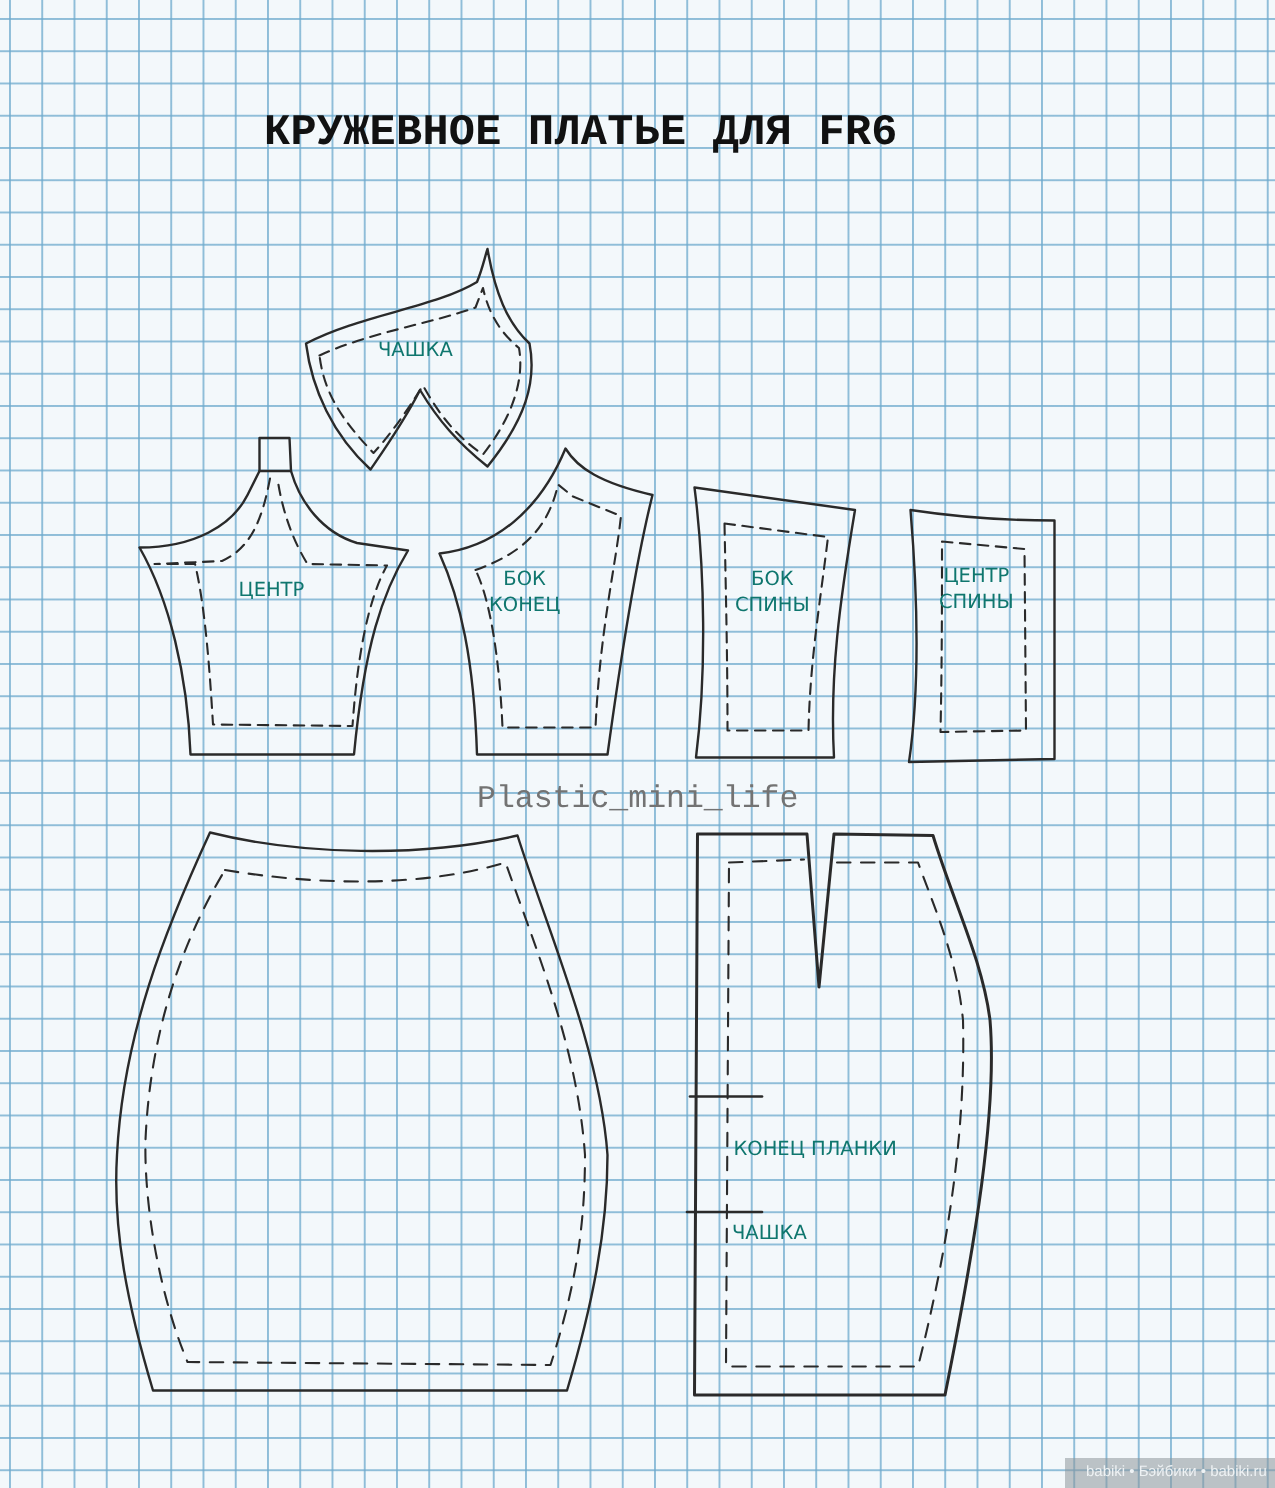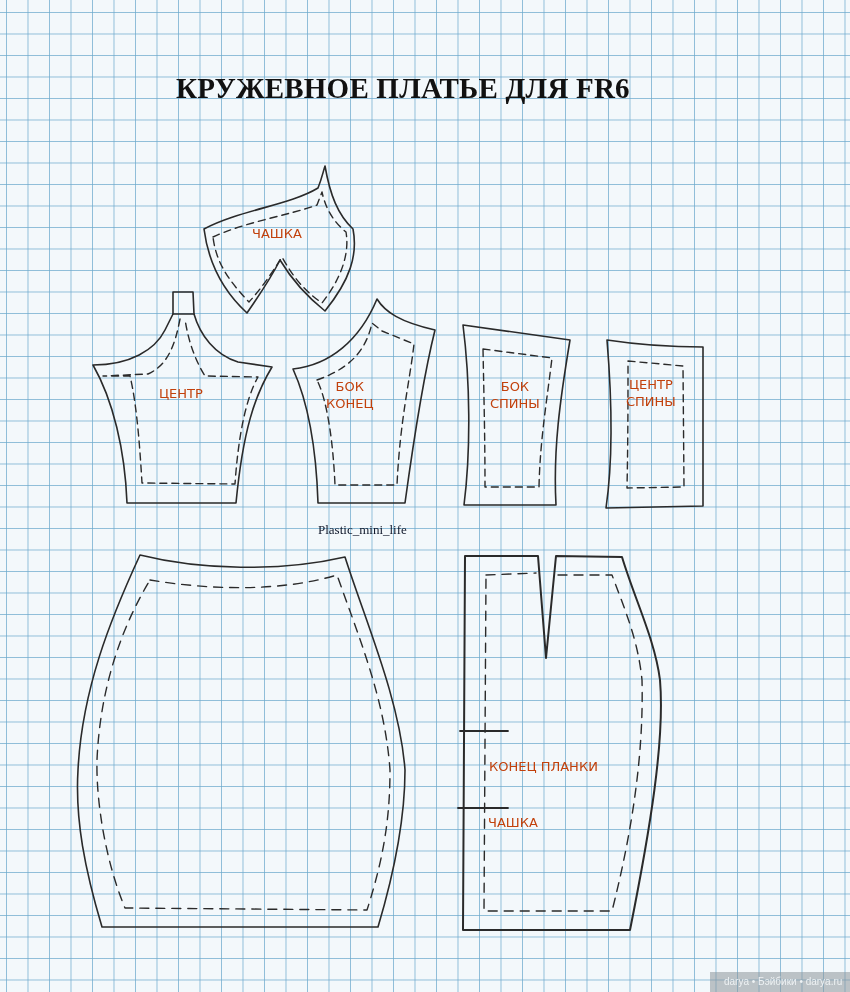--- a/index.html
+++ b/index.html
@@ -8,33 +8,33 @@
       background-color:#f3f8fb;
       background-image:
         linear-gradient(to right, rgba(110,170,205,0.75) 1.3px, transparent 1.3px),
         linear-gradient(to bottom, rgba(110,170,205,0.75) 1.3px, transparent 1.3px);
       background-size:21.5px 21.5px;
       background-position:6px 12px;
       font-family:"DejaVu Sans", sans-serif;
     }
     .title {
       position:absolute; left:176px; top:72px;
-      font-family:Liberation Serif, serif; font-weight:bold;
+      font-family:Liberation Mono, monospace; font-weight:bold;
       font-size:29px; letter-spacing:0.2px; color:#111;
       white-space:nowrap;
     }
     svg.patterns { position:absolute; left:0; top:0; }
     .lbl {
       position:absolute; font-family:"DejaVu Sans", sans-serif;
-      font-size:13px; color:#c2410c; text-align:center; line-height:17px;
+      font-size:13px; color:#0f766e; text-align:center; line-height:17px;
       white-space:nowrap;
     }
     .author {
       position:absolute; left:318px; top:522px;
-      font-family:Liberation Serif, serif; font-size:13px; color:#0f172a;
+      font-family:Liberation Mono, monospace; font-size:21px; color:#737373;
       white-space:nowrap;
     }
     .watermark {
       position:absolute; left:710px; top:972px; width:140px; height:20px;
       background:rgba(140,150,155,0.55);
       color:#eef2f4; font-family:"Liberation Sans", sans-serif;
       font-size:10px; line-height:20px; padding-left:14px; box-sizing:border-box;
       white-space:nowrap;
     }
   </style>
@@ -120,13 +120,13 @@
 <div class="lbl" style="left:626px;top:376px;">
   <div>ЦЕНТР</div>
   <div>СПИНЫ</div>
 </div>
 
 <div class="author">Plastic_mini_life</div>
 
 <div class="lbl" style="left:489px;top:710px;margin-top:48px;">КОНЕЦ ПЛАНКИ</div>
 <div class="lbl" style="left:488px;top:814px;">ЧАШКА</div>
 
-<div class="watermark">darya • Бэйбики • darya.ru</div>
+<div class="watermark">babiki • Бэйбики • babiki.ru</div>
 
 </body></html>

